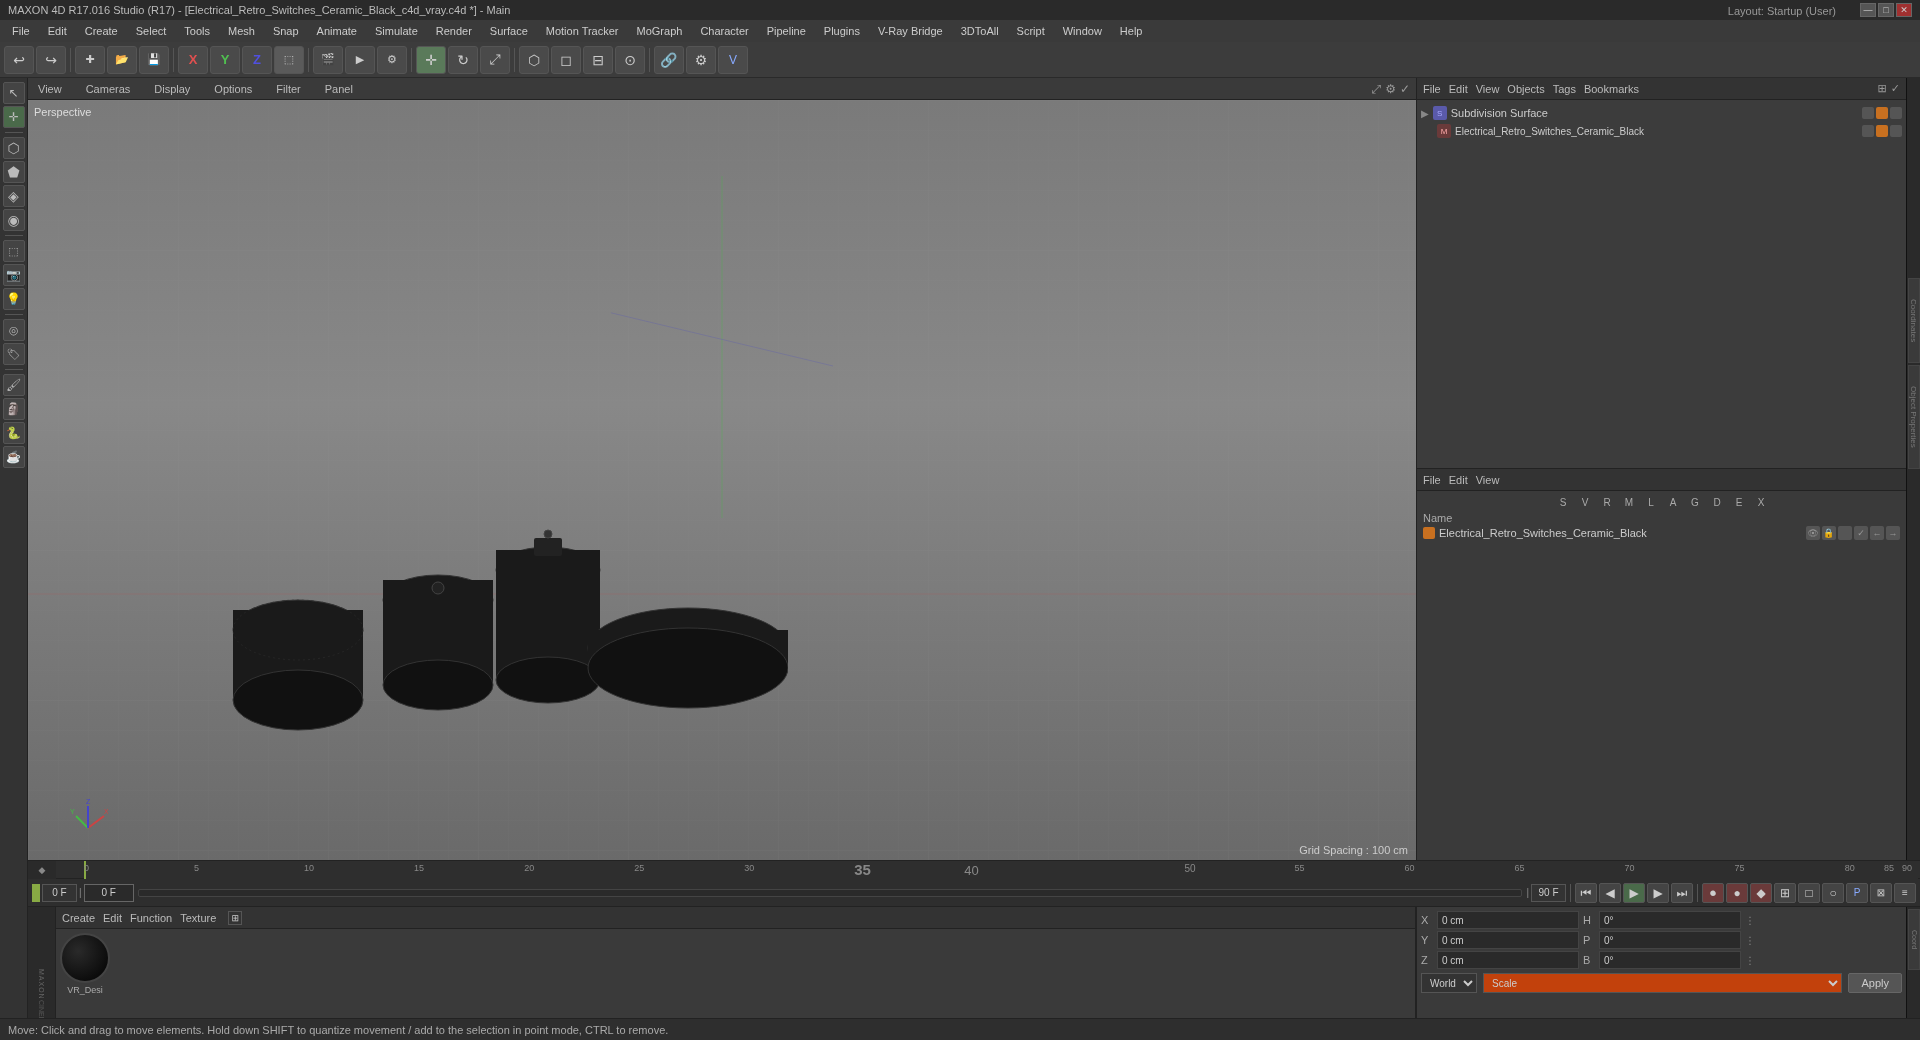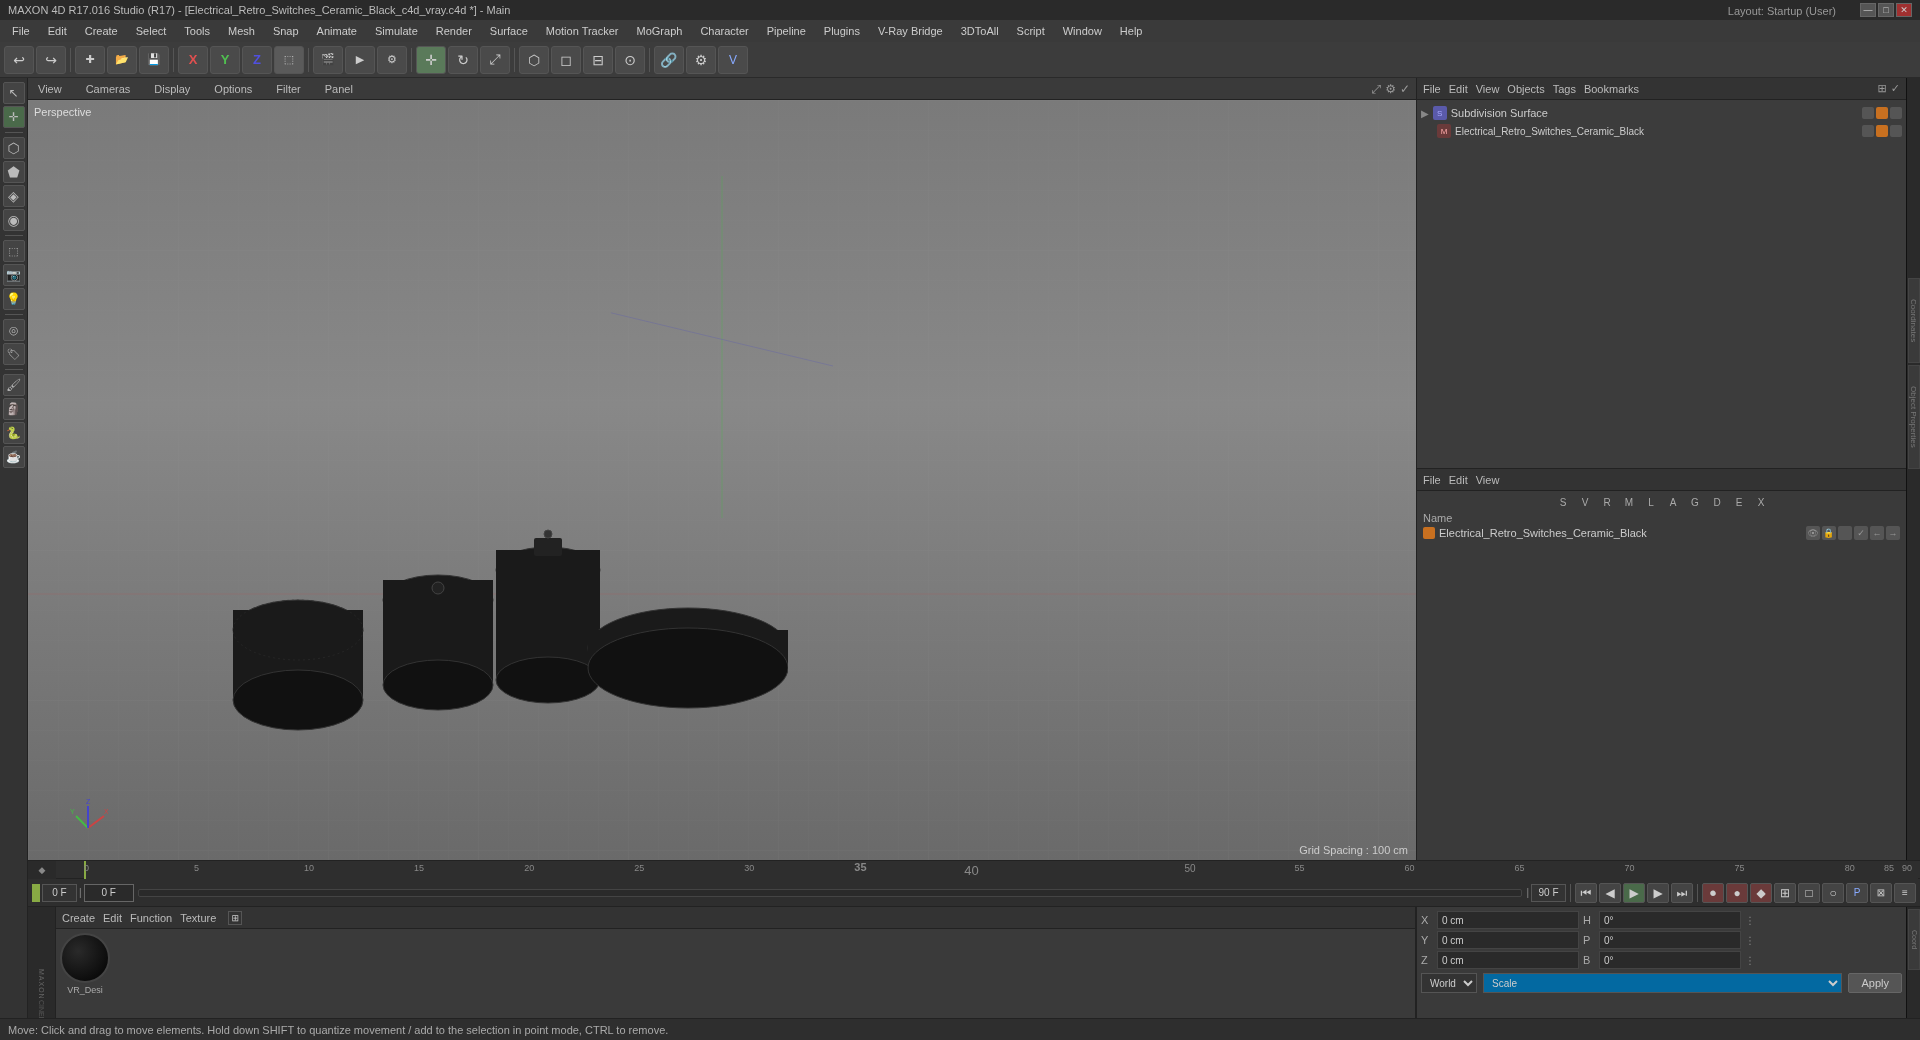--- a/index.html
+++ b/index.html
@@ -403,21 +403,21 @@
         <div id="timeline-ruler-bar" style="position:relative;flex:1;height:18px;background:#2e2e2e;overflow:hidden;">
           <div style="position:absolute;left:0;top:0;width:2px;height:100%;background:#88aa44;"></div>
 
           <span style="position:absolute;left:0;top:2px;font-size:9px;color:#888;">0</span>
           <span style="position:absolute;left:6%;top:2px;font-size:9px;color:#888;">5</span>
           <span style="position:absolute;left:12%;top:2px;font-size:9px;color:#888;">10</span>
           <span style="position:absolute;left:18%;top:2px;font-size:9px;color:#888;">15</span>
           <span style="position:absolute;left:24%;top:2px;font-size:9px;color:#888;">20</span>
           <span style="position:absolute;left:30%;top:2px;font-size:9px;color:#888;">25</span>
           <span style="position:absolute;left:36%;top:2px;font-size:9px;color:#888;">30</span>
-          <span style="position:absolute;left:42%;top:0;font-size:11px;color:#888;font-weight:bold;">35</span>
+          <span style="position:absolute;left:42%;top:0;font-size:15px;color:#888;font-weight:bold;">35</span>
           <span style="position:absolute;left:48%;top:2px;font-size:13px;color:#888;">40</span>
           <span style="position:absolute;left:54%;top:2px;font-size:9px;color:#888;margin-top:38px;">45</span>
           <span style="position:absolute;left:60%;top:2px;font-size:10px;color:#888;">50</span>
           <span style="position:absolute;left:66%;top:2px;font-size:9px;color:#888;">55</span>
           <span style="position:absolute;left:72%;top:2px;font-size:9px;color:#888;">60</span>
           <span style="position:absolute;left:78%;top:2px;font-size:9px;color:#888;">65</span>
           <span style="position:absolute;left:84%;top:2px;font-size:9px;color:#888;">70</span>
           <span style="position:absolute;left:90%;top:2px;font-size:9px;color:#888;">75</span>
           <span style="position:absolute;left:96%;top:2px;font-size:9px;color:#888;">80</span>
           <span style="position:absolute;right:24px;top:2px;font-size:9px;color:#888;">85</span>
@@ -512,21 +512,21 @@
                 <div style="font-size:10px;color:#888;cursor:pointer;">⋮</div>
               </div>
               <div></div>
             </div>
 
             <div style="display:flex;align-items:center;gap:6px;">
               <select style="height:20px;background:#333;border:1px solid #555;color:#ccc;font-size:10px;padding:0 4px;">
                 <option>World</option>
                 <option>Local</option>
               </select>
-              <select style="height:20px;background:#0369a1;border:1px solid #555;color:#ccc;font-size:10px;padding:0 4px;flex:1;">
+              <select style="height:20px;background:#c2410c;border:1px solid #555;color:#ccc;font-size:10px;padding:0 4px;flex:1;">
                 <option>Scale</option>
               </select>
               <button class="apply-btn" style="height:20px;background:#555;border:1px solid #666;color:#ccc;font-size:11px;padding:0 12px;cursor:pointer;border-radius:2px;">Apply</button>
             </div>
           </div>
         </div>
 
         <div id="right-side-indicator-bottom" style="width:14px;background:#2a2a2a;border-left:1px solid #111;display:flex;flex-direction:column;align-items:center;">
           <div style="width:12px;padding:20px 1px;background:#3a3a3a;border:1px solid #444;font-size:7px;color:#777;writing-mode:vertical-rl;text-align:center;margin-top:2px;cursor:pointer;">Coord</div>
         </div>

